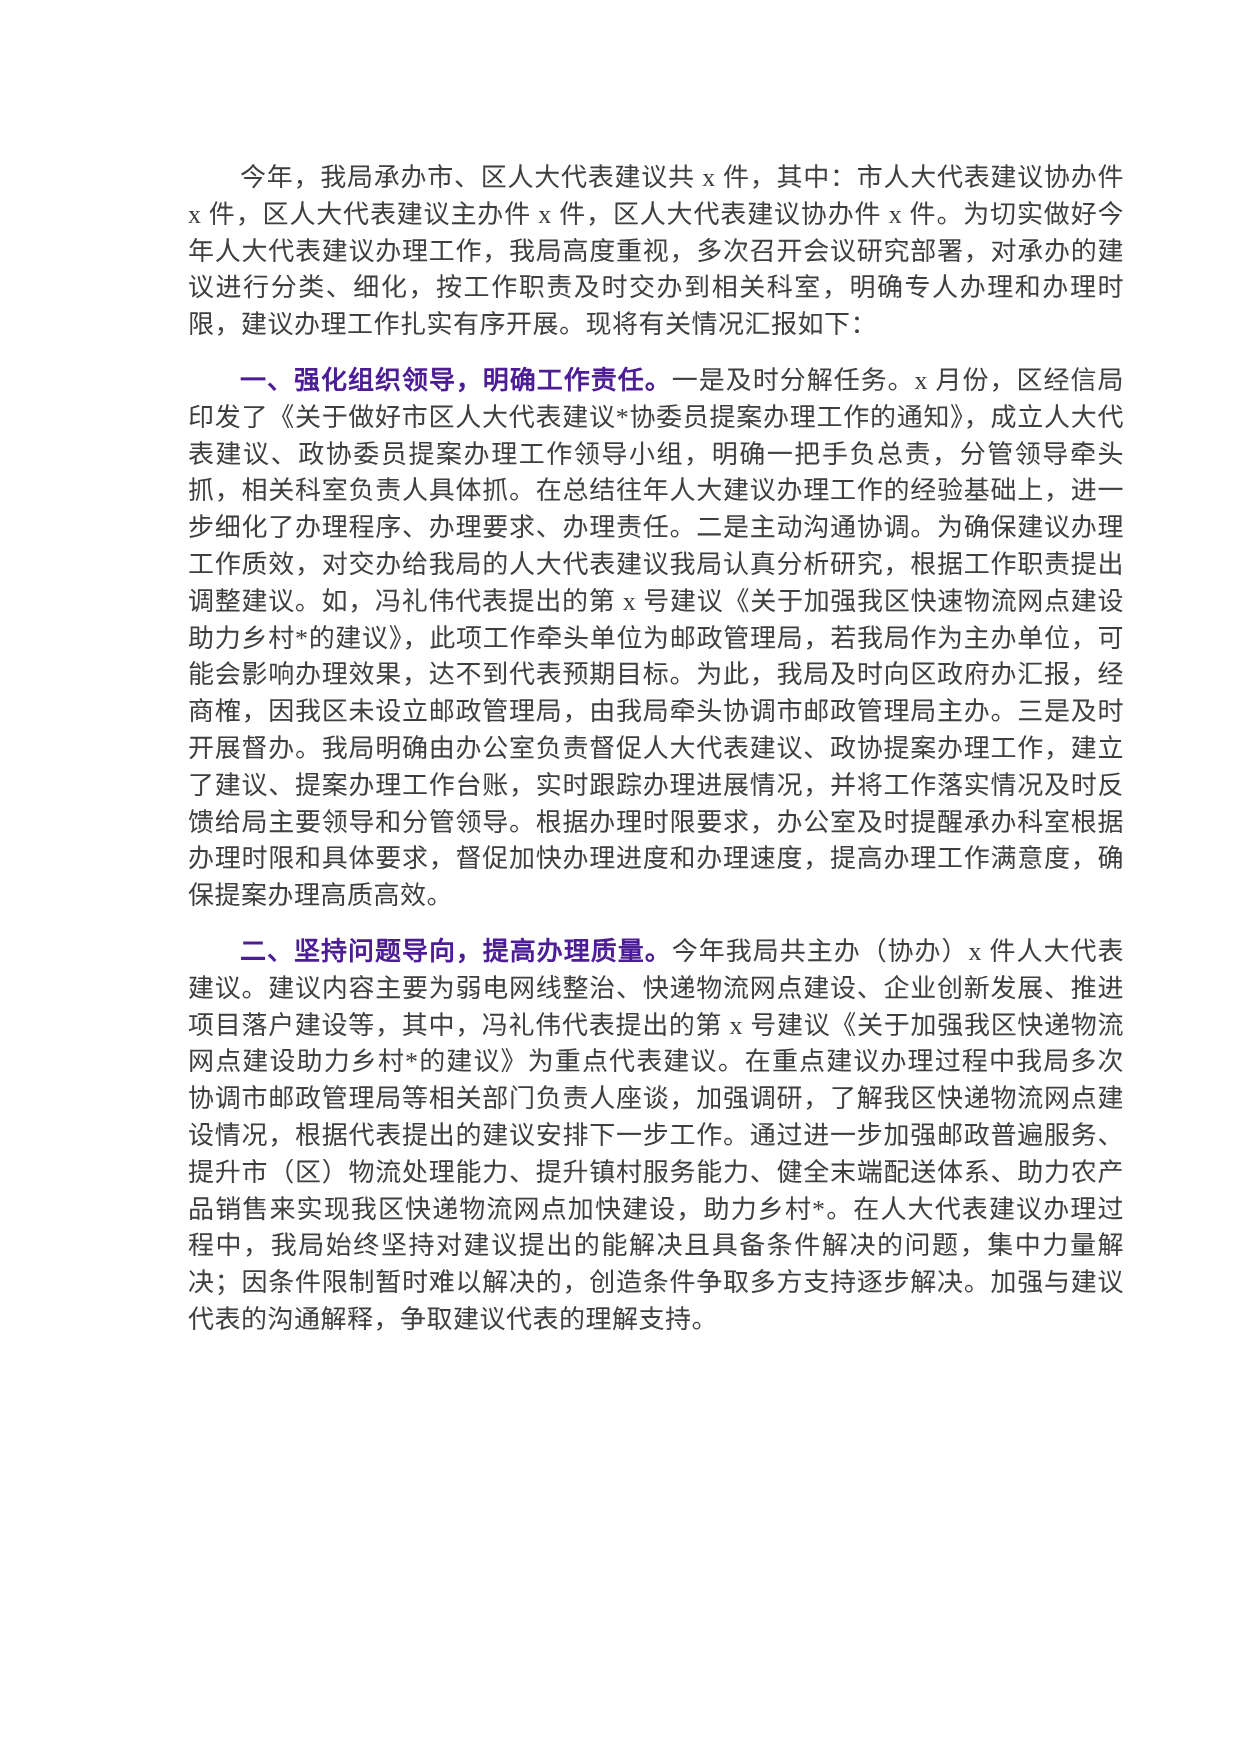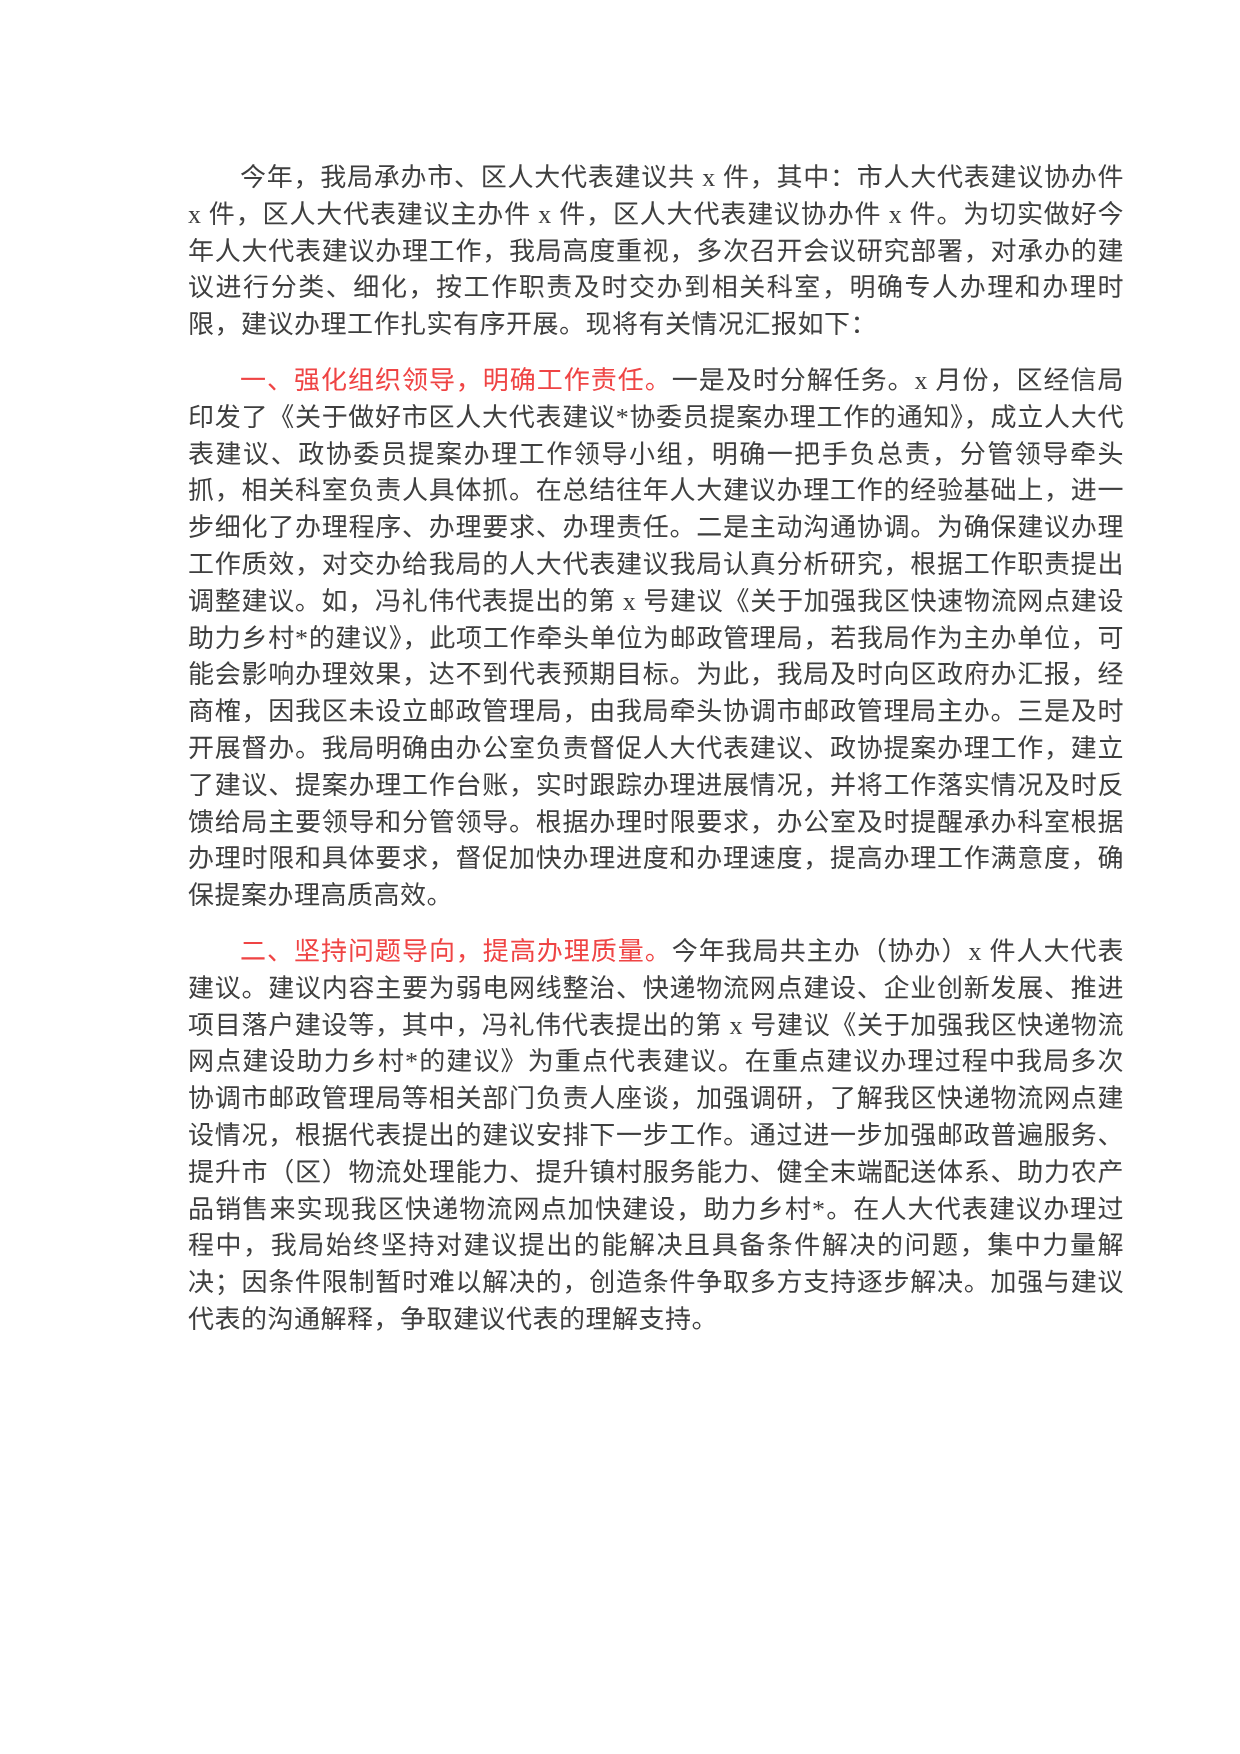--- a/index.html
+++ b/index.html
@@ -28,22 +28,22 @@
     color: #3f3f3f;
     text-align: justify;
     text-justify: inter-ideograph;
     text-indent: 2em;
     font-family: "Liberation Serif", "DejaVu Serif", serif;
   }
   .doc p:last-child {
     margin-bottom: 0;
   }
   .doc .lead {
-    font-weight: 400;
-    color: #ef4444;
+    font-weight: 700;
+    color: #4c1d95;
     font-family: "Liberation Sans", "DejaVu Sans", sans-serif;
   }
 </style>
 </head>
 <body>
 
 <div class="page">
   <div class="doc">
 
     <p>今年，我局承办市、区人大代表建议共 x 件，其中：市人大代表建议协办件 x 件，区人大代表建议主办件 x 件，区人大代表建议协办件 x 件。为切实做好今年人大代表建议办理工作，我局高度重视，多次召开会议研究部署，对承办的建议进行分类、细化，按工作职责及时交办到相关科室，明确专人办理和办理时限，建议办理工作扎实有序开展。现将有关情况汇报如下：</p>

